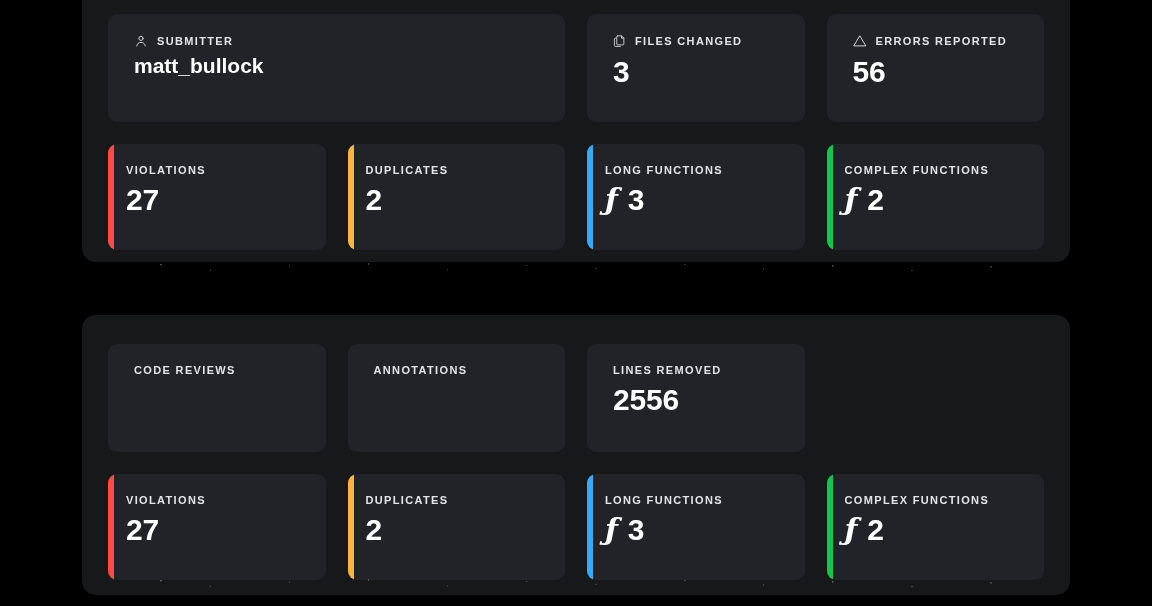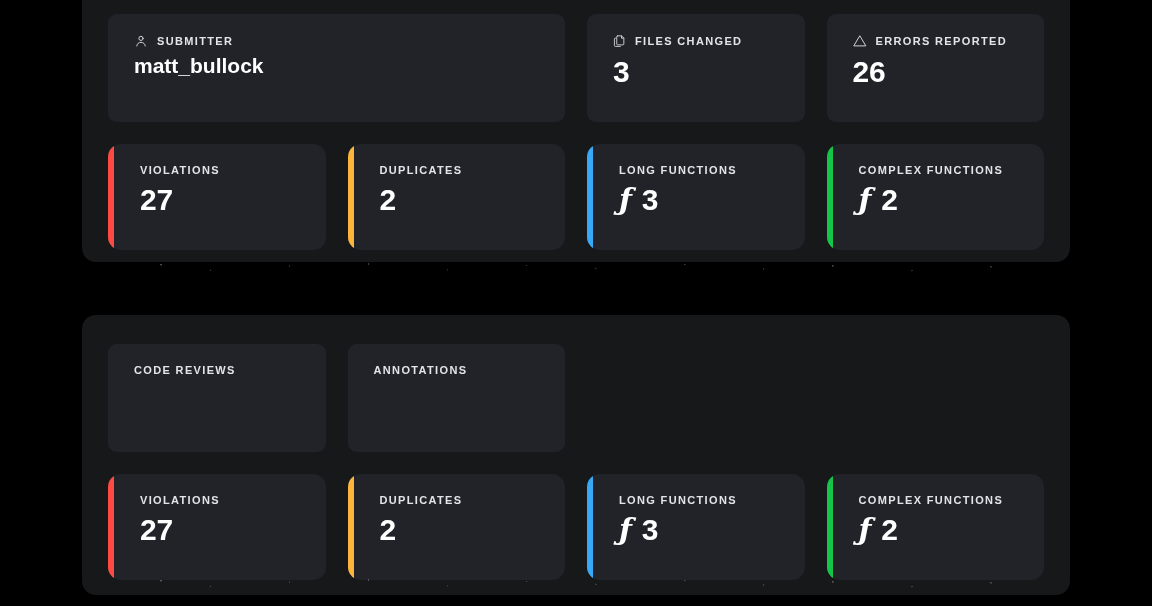--- a/index.html
+++ b/index.html
@@ -70,21 +70,21 @@
     background:#212328;
     border-radius:9px;
     min-height:108px;
     padding:20px 26px 22px 26px;
     display:flex;
     flex-direction:column;
     justify-content:flex-start;
     position:relative;
     overflow:hidden;
   }
-  .card.accent { padding-left:32px; min-height:106px;border-radius:13px; }
+  .card.accent { padding-left:18px; min-height:106px; }
   .accent-bar {
     position:absolute;
     left:0; top:0; bottom:0;
     width:6px;
     border-radius:9px 0 0 9px;
   }
 
   .card-head {
     display:flex;
     align-items:center;
@@ -158,21 +158,21 @@
 
     <div class="card">
       <div class="card-head">
         <span class="icon">
           <svg width="14" height="14" viewBox="0 0 24 24" fill="none" stroke="#cfd2d8" stroke-width="1.7" stroke-linecap="round" stroke-linejoin="round">
             <path d="M12 3.6 22 20.4H2z"></path>
           </svg>
         </span>
         <span class="card-label">ERRORS REPORTED</span>
       </div>
-      <div class="card-value">26</div>
+      <div class="card-value">56</div>
     </div>
 
   </div>
 
   <div class="row row-accent">
 
     <div class="card accent">
       <span class="accent-bar" style="background:#ff4a43"></span>
       <div class="card-head">
         <span class="card-label">VIOLATIONS</span>
@@ -229,20 +229,26 @@
       </div>
     </div>
 
     <div class="card">
       <div class="card-head">
         <span class="card-label">ANNOTATIONS</span>
       </div>
     </div>
 
 
+    <div class="card">
+      <div class="card-head">
+        <span class="card-label">LINES REMOVED</span>
+      </div>
+      <div class="card-value">2556</div>
+    </div>
 
   </div>
 
   <div class="row row-accent">
 
     <div class="card accent">
       <span class="accent-bar" style="background:#ff4a43"></span>
       <div class="card-head">
         <span class="card-label">VIOLATIONS</span>
       </div>

